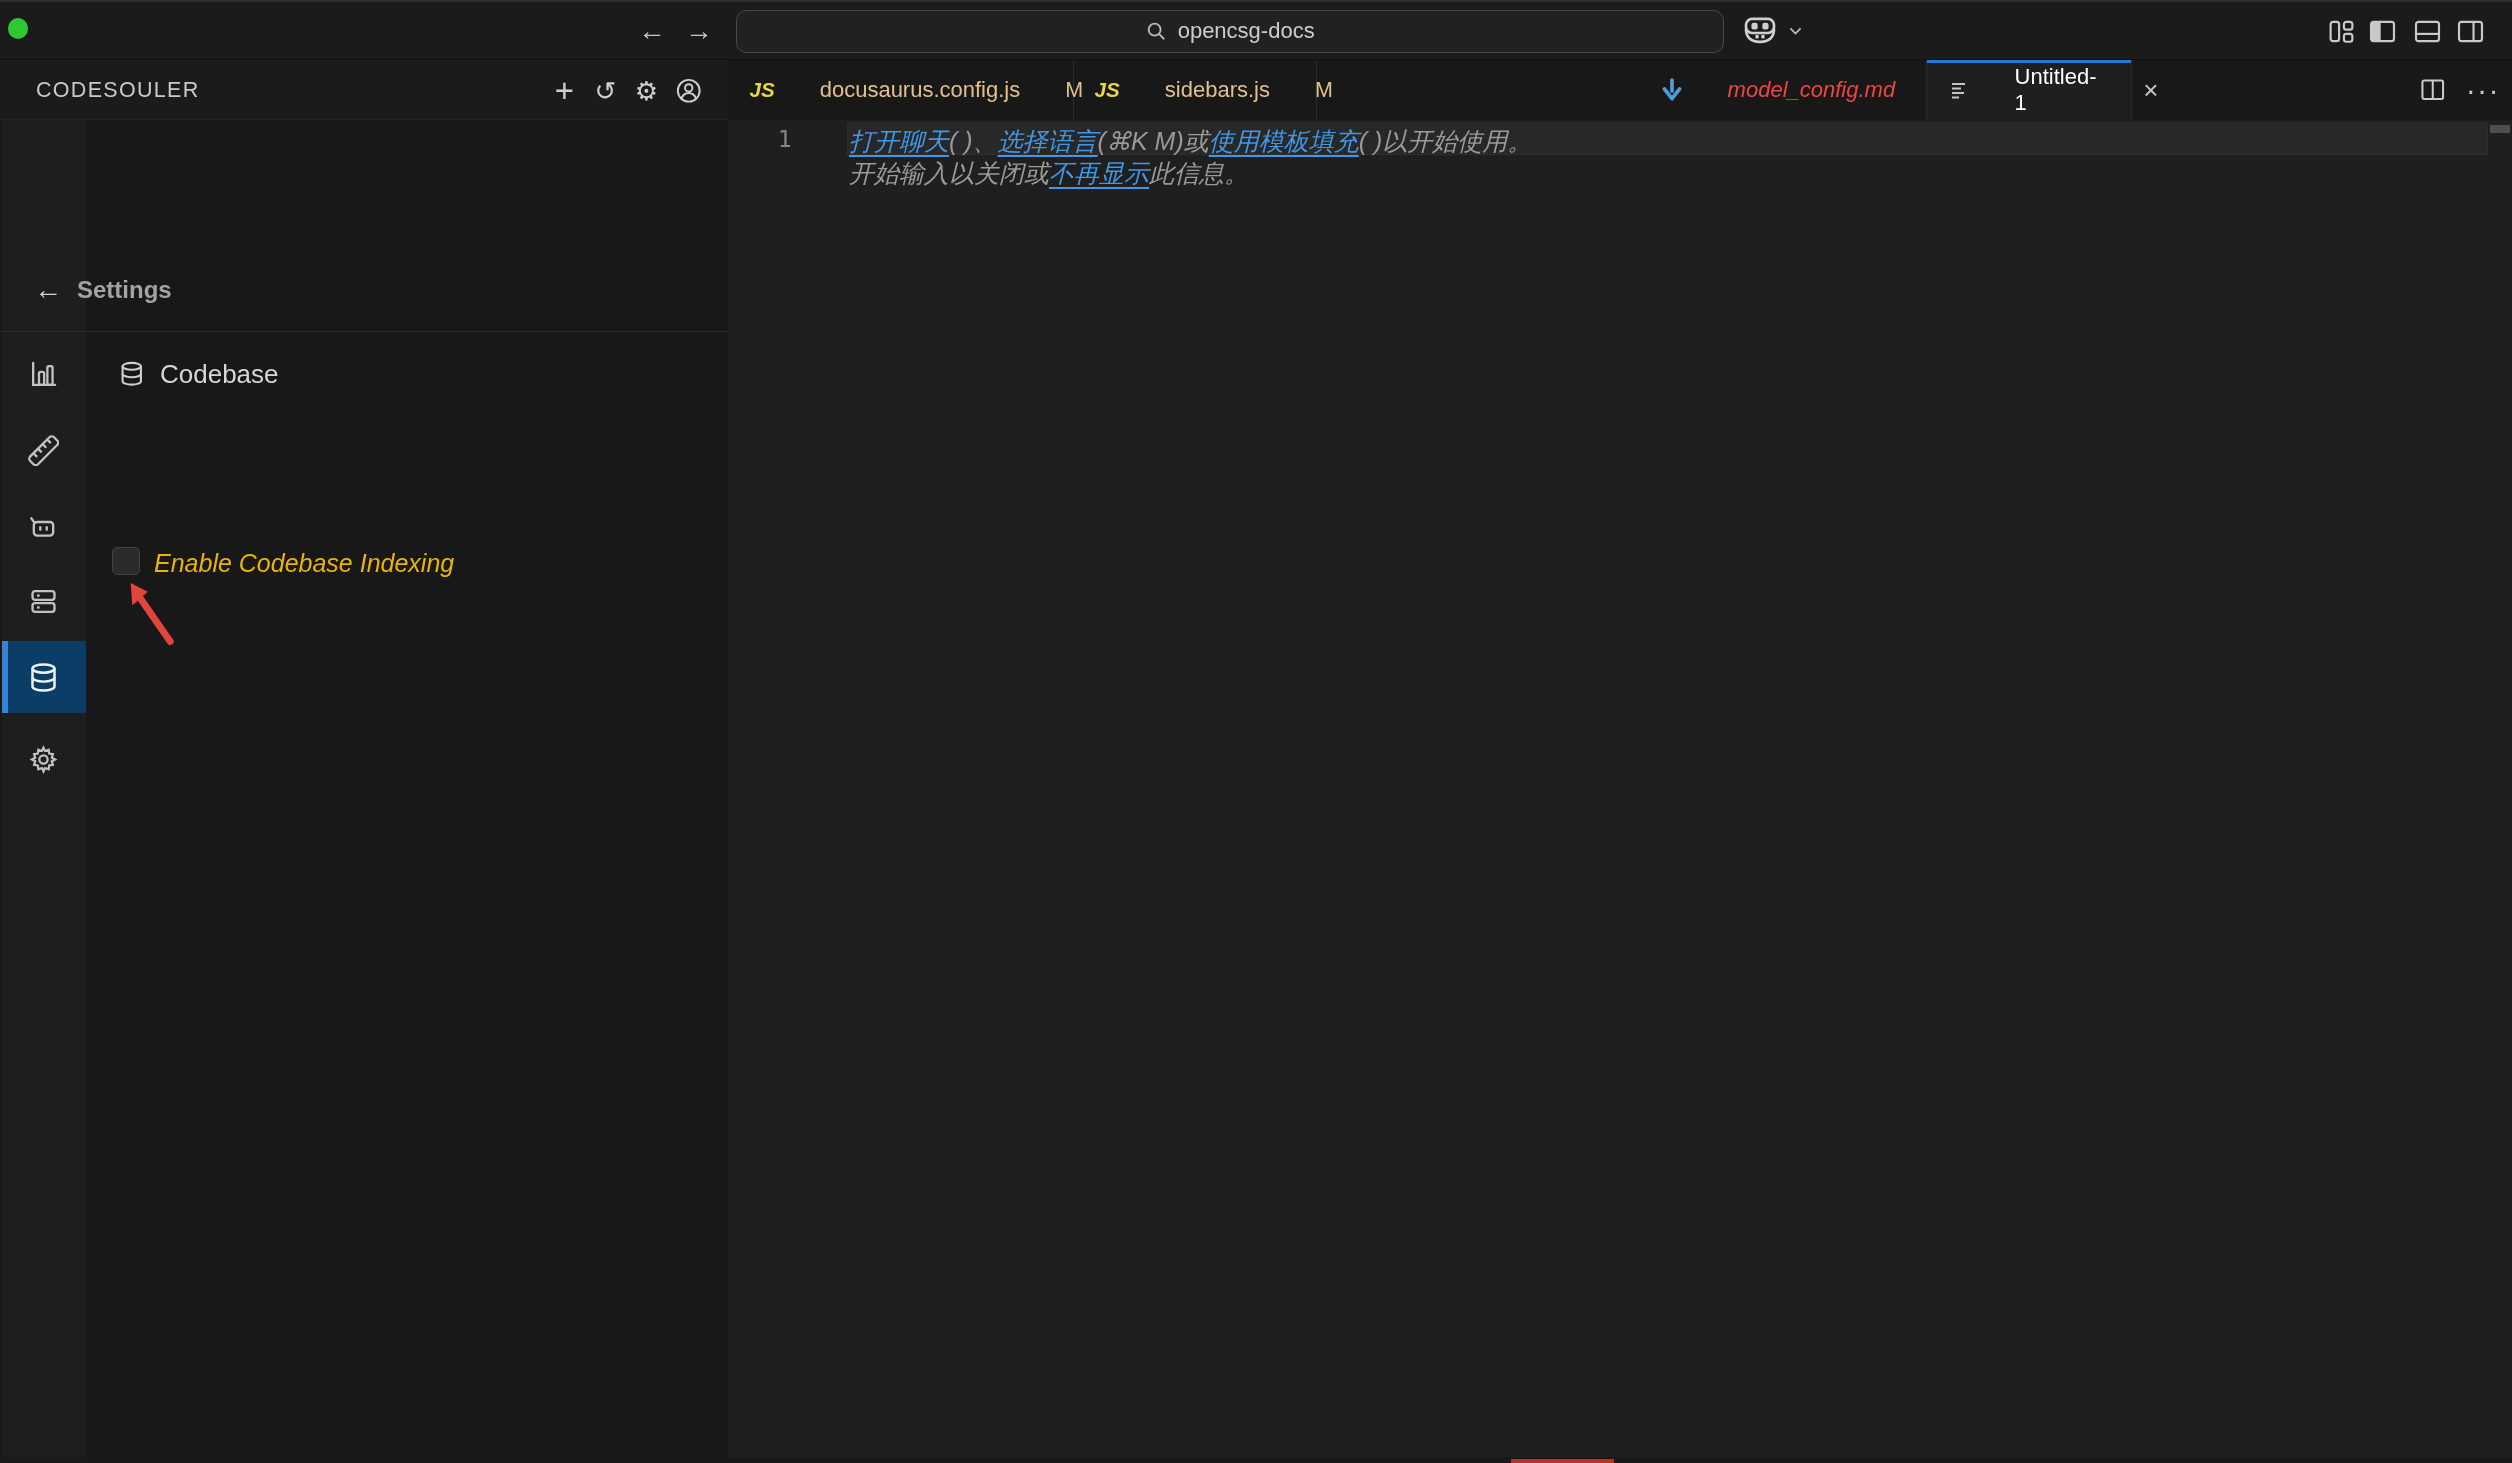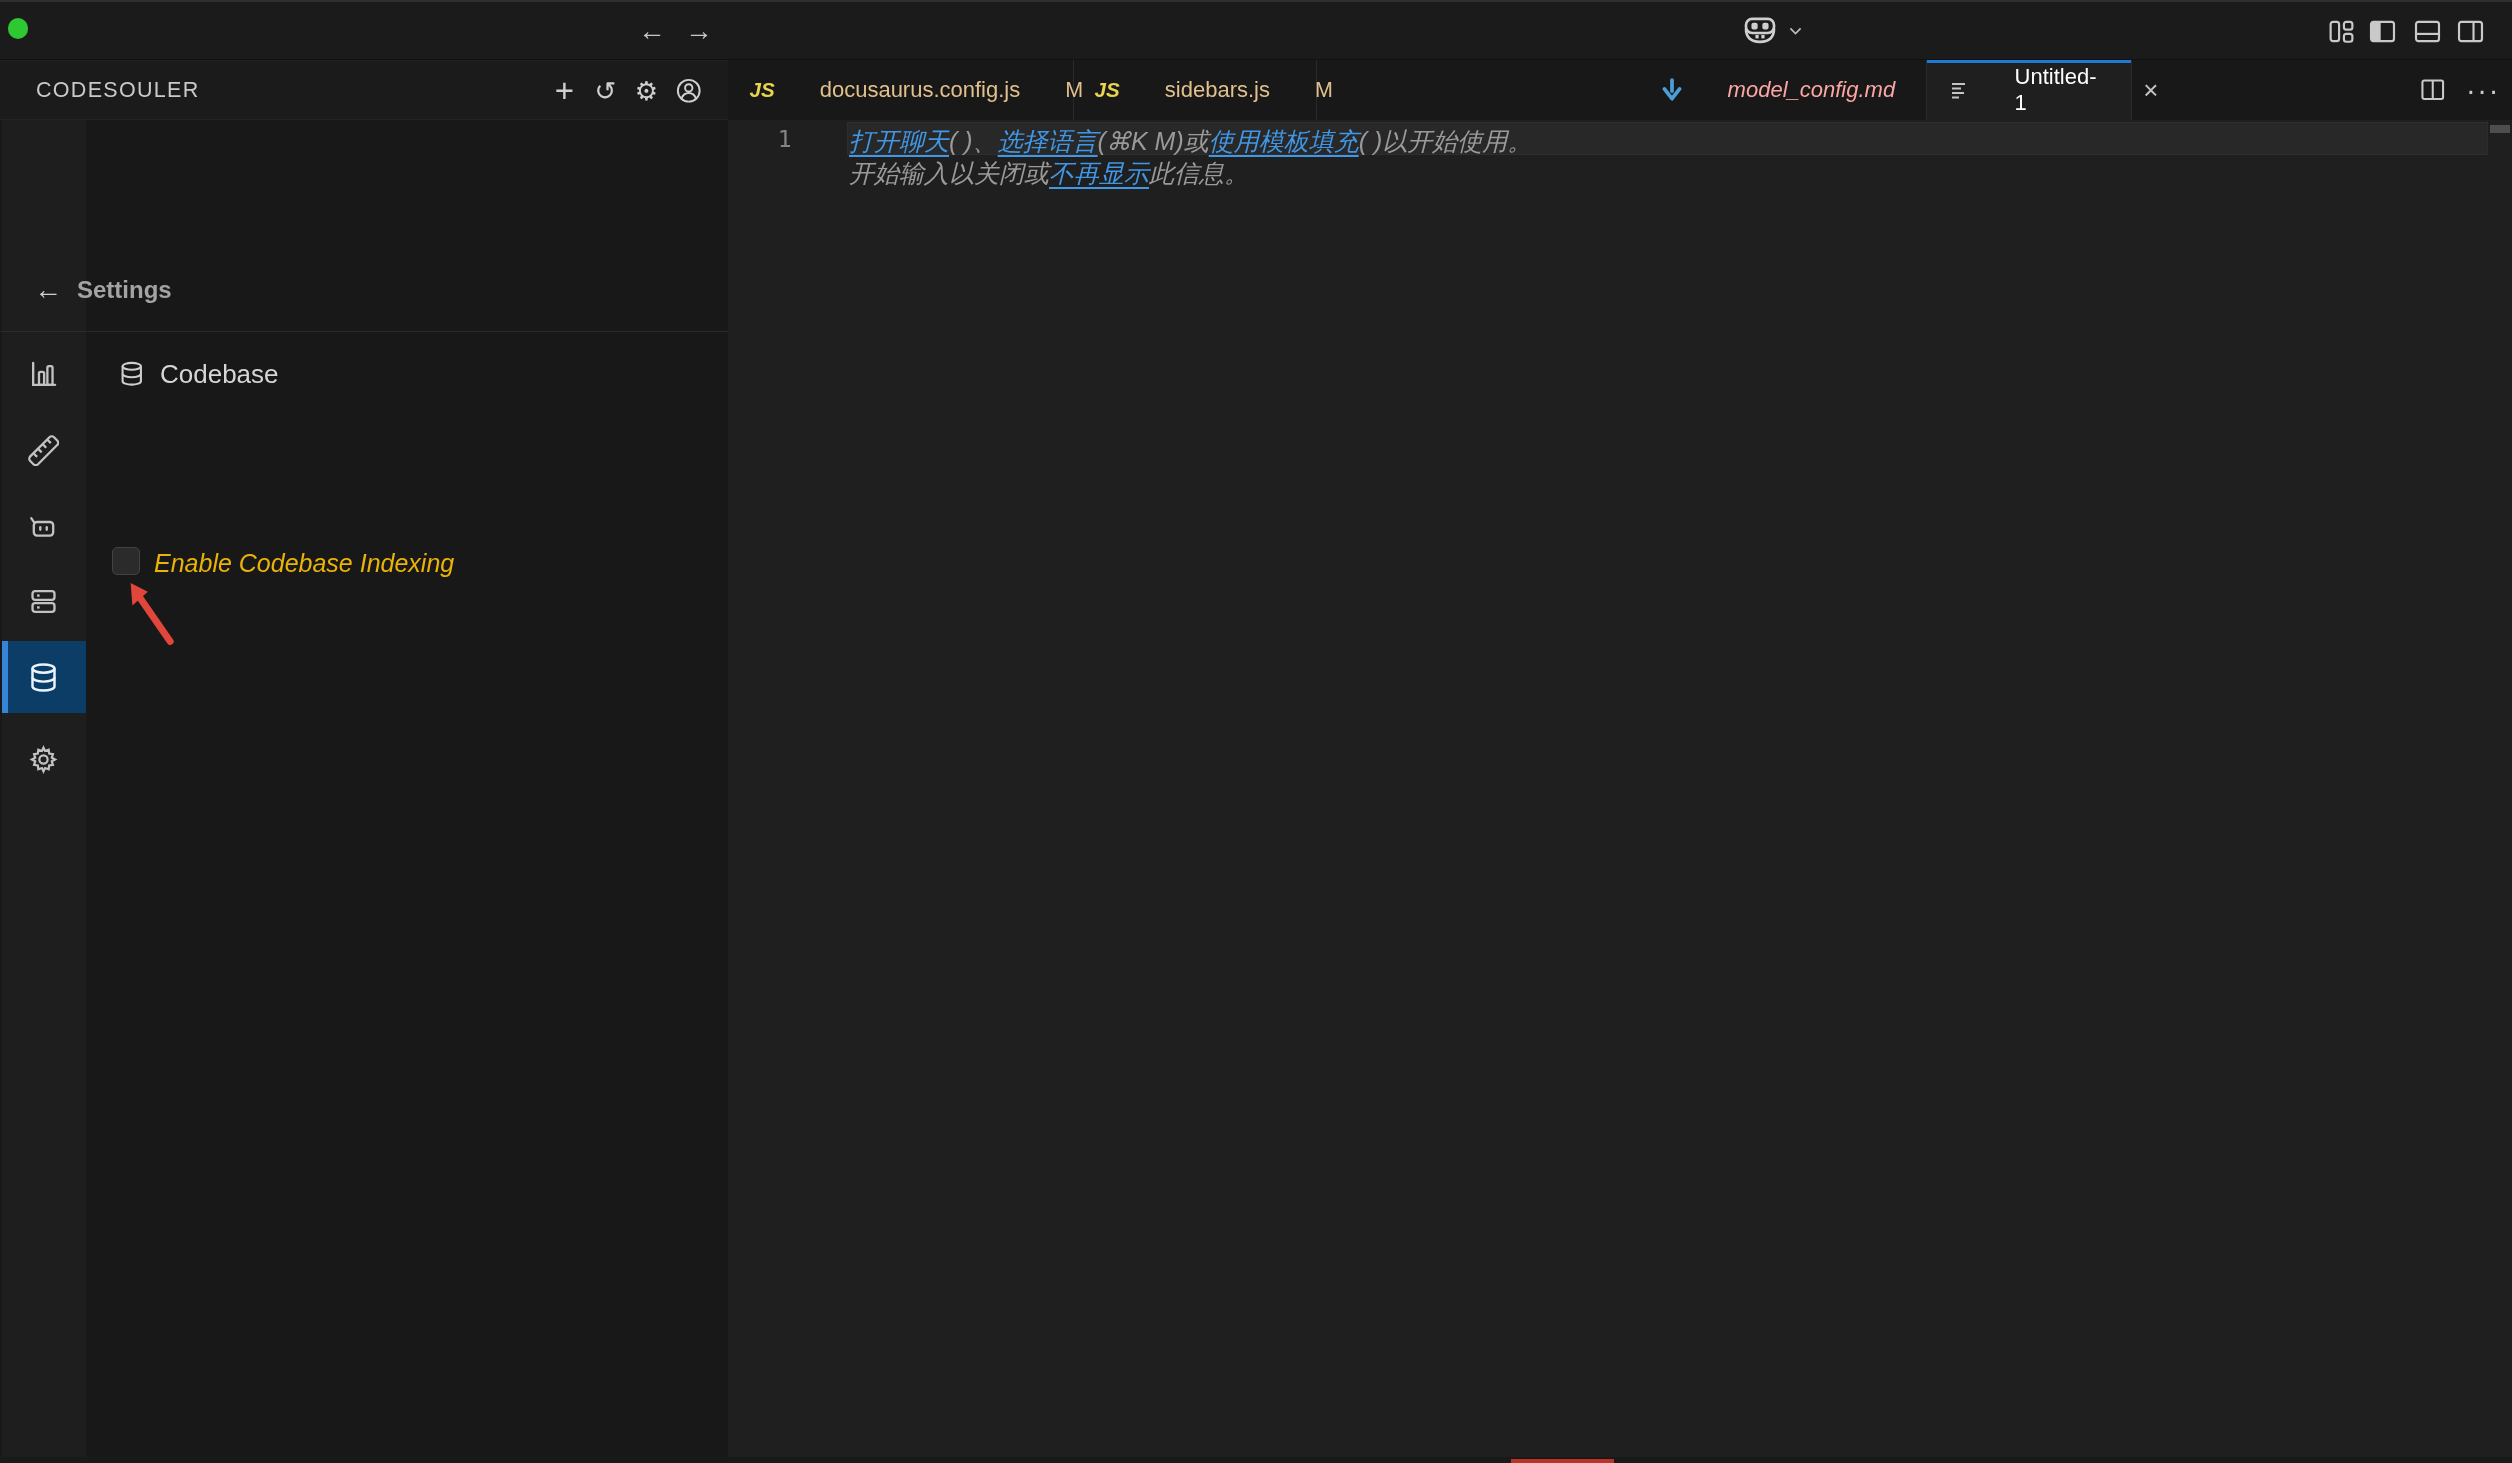--- a/index.html
+++ b/index.html
@@ -61,21 +61,21 @@
   #red-arrow { position:absolute; left:110px; top:451px; }
 
   
   #tabbar { position:absolute; left:728px; top:60px; width:1784px; height:60px; background:#181818; }
   .tab { position:absolute; top:0; height:60px; display:flex; align-items:center; padding:0 20.6px;
          border-right:0.9px solid #2b2b2b; font-size:22px;gap:33px; }
   .tab .ticon { margin-right:12px; display:flex; align-items:center; }
   .tab .badge { margin-left:12px; font-size:21.5px; }
   .tab--mod { color:#e2c08d; } .tab--mod .badge{ color:#e2c08d; }
   .tab--untracked { color:#73c991; } .tab--untracked .badge{ color:#73c991; }
-  .tab--preview { color:#fca5a5; font-style:italic; }
+  .tab--preview { color:#ef4444; font-style:italic; }
   .tab--active { background:#1f1f1f; color:#ffffff; border-right:0.9px solid #2b2b2b; }
   .tab--active::before { content:""; position:absolute; left:0; top:0; width:100%; height:3.4px;
                          background:#1f7ad1; }
   .tab-close { margin-left:13.7px; color:#c5c5c5; font-size:26px; line-height:1; }
   .js-badge { color:#e8d44d; font-weight:bold; font-size:20.6px; font-style:italic; }
   #tab-actions { position:absolute; right:12px; top:0; height:60px; display:flex; align-items:center;
                  gap:19px; color:#c9c9c9; }
 
   
   #editor { position:absolute; left:728px; top:120px; width:1784px; height:1344px; background:#1f1f1f; }
@@ -99,20 +99,29 @@
 </head>
 <body>
 
 <div id="app">
 
   <div id="titlebar">
     <div class="traffic-dot"></div>
     <div class="nav-arrow" id="nav-back">←</div>
     <div class="nav-arrow" id="nav-fwd">→</div>
 
+    <div id="searchbox">
+      <span>
+        <svg width="22" height="22" viewBox="0 0 24 24" fill="none" stroke="#bbbbbb" stroke-width="2">
+          <circle cx="10.5" cy="10.5" r="6.5"></circle>
+            <line x1="15.5" y1="15.5" x2="21" y2="21"></line>
+        </svg>
+      </span>
+      <span>opencsg-docs</span>
+    </div>
 
     <div id="copilot-wrap">
       <span>
         <svg width="36" height="31" viewBox="0 0 24 21" fill="none" stroke="currentColor" stroke-width="1.8">
           <rect x="2.5" y="2" width="19" height="9.5" rx="4.2"></rect>
           <path d="M2.5 8.5 q0 9 9.5 9 q9.5 0 9.5 -9"></path>
           <rect x="6.2" y="4.6" width="4.2" height="4.6" rx="1.4" fill="currentColor" stroke="none"></rect>
           <rect x="13.6" y="4.6" width="4.2" height="4.6" rx="1.4" fill="currentColor" stroke="none"></rect>
           <line x1="10" y1="12.8" x2="10" y2="15.2" stroke-width="2.2"></line>
           <line x1="14" y1="12.8" x2="14" y2="15.2" stroke-width="2.2"></line>

